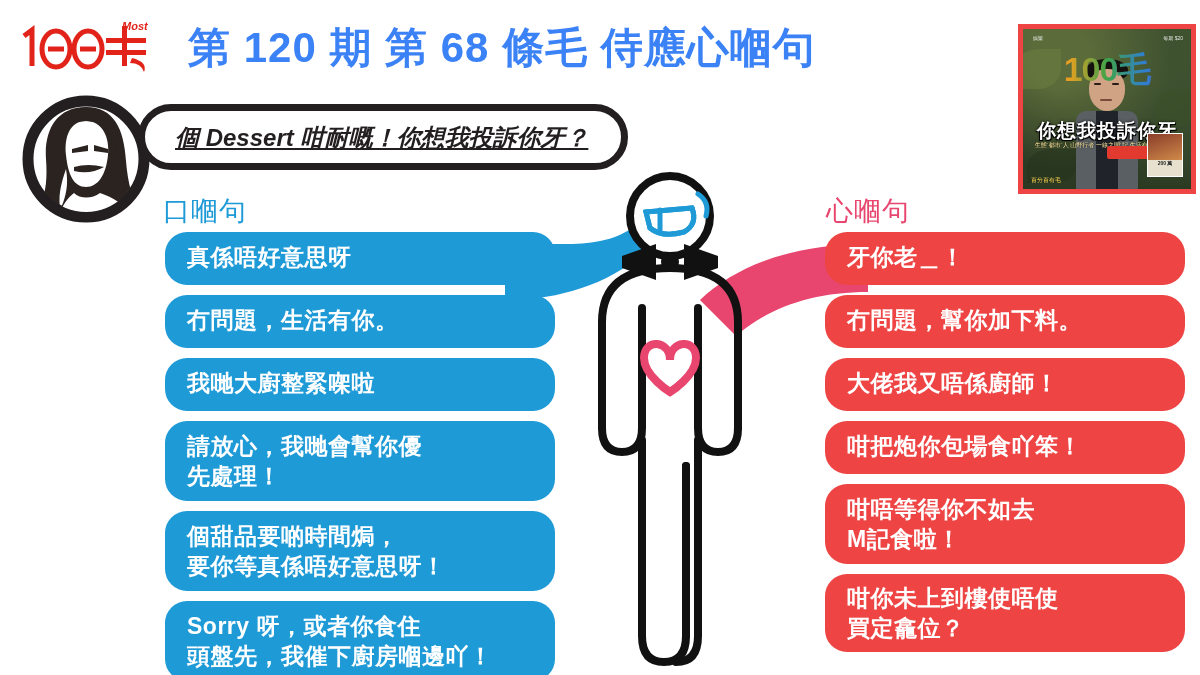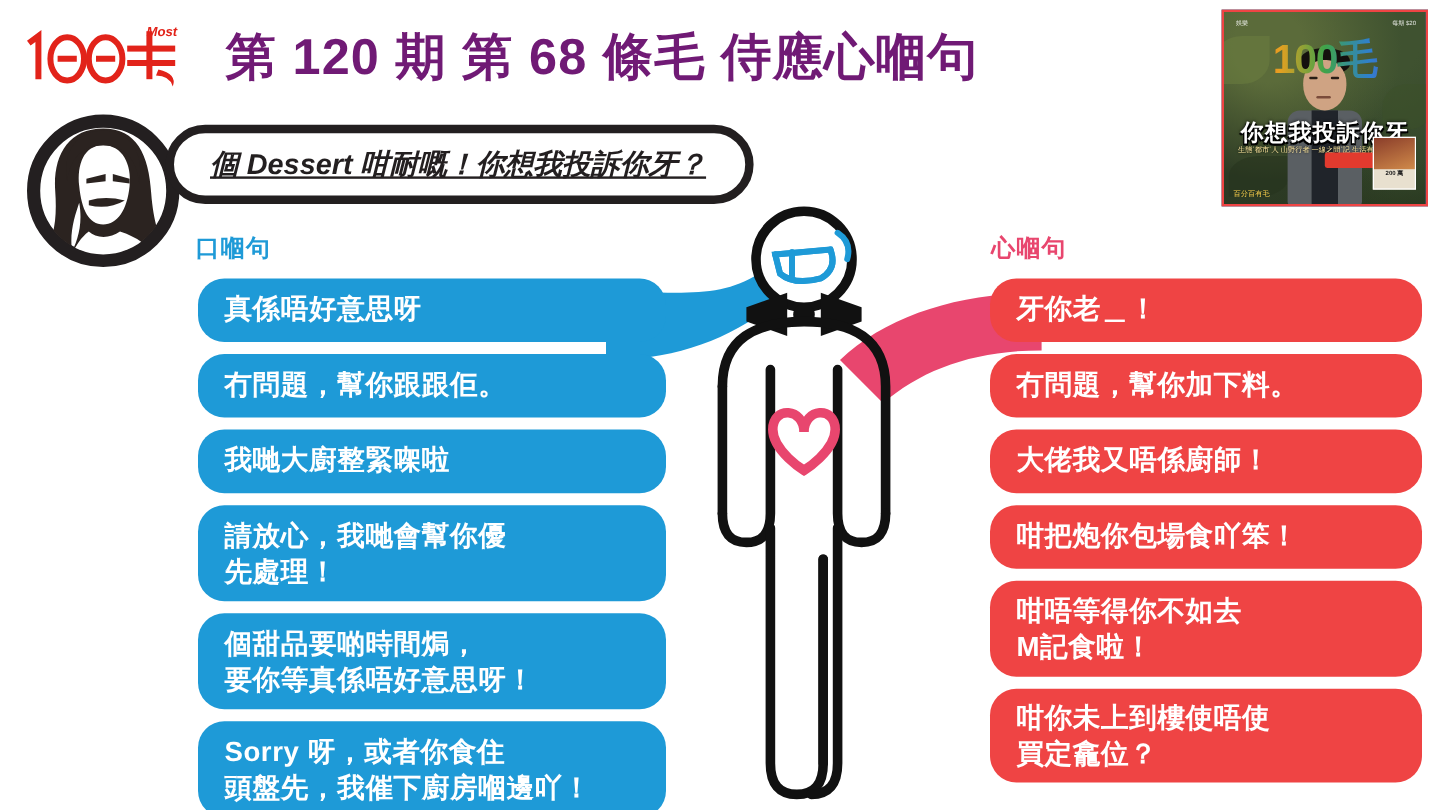--- a/index.html
+++ b/index.html
@@ -8,28 +8,28 @@
     font-family:"Liberation Sans","DejaVu Sans",sans-serif;
     -webkit-font-smoothing:antialiased;
   }
   .stage{position:relative;width:1200px;height:675px;}
 
   
   .logo{position:absolute;left:14px;top:18px;width:150px;height:56px;}
   .logo svg{display:block;}
   .page-title{
     position:absolute;left:188px;top:20px;
-    font-size:42px;font-weight:bold;color:#701a75;
+    font-size:42px;font-weight:bold;color:#3b82f6;
     letter-spacing:1px;white-space:nowrap;
   }
 
   
   .cover{
-    position:absolute;left:1018px;top:8px;width:168px;height:160px;
-    border:2px solid #ef4444;overflow:hidden;background:#0369a1;
+    position:absolute;left:1018px;top:24px;width:168px;height:160px;
+    border:5px solid #ef4444;overflow:hidden;background:#6d28d9;
   }
   .cover-bg{
     position:absolute;inset:0;
     background:
       radial-gradient(ellipse at 22% 18%, #5b6b3a 0 16%, transparent 60%),
       radial-gradient(ellipse at 78% 12%, #3f5230 0 18%, transparent 62%),
       radial-gradient(ellipse at 12% 72%, #2c3a24 0 22%, transparent 64%),
       radial-gradient(ellipse at 88% 62%, #33452a 0 20%, transparent 66%),
       linear-gradient(170deg,#4a5b34 0%,#35462a 45%,#223018 100%);
   }
@@ -78,21 +78,21 @@
     box-sizing:border-box;
   }
   .cust-text{
     position:absolute;left:175px;top:124px;width:430px;
     font-size:24px;font-weight:bold;font-style:italic;color:#231f20;
     line-height:28px;white-space:nowrap;text-decoration:underline;
   }
 
   
   .col-head{
-    position:absolute;font-size:20px;font-weight:bold;letter-spacing:1px;
+    position:absolute;font-size:27px;font-weight:normal;letter-spacing:1px;
   }
   .col-head.left{left:163px;top:193px;color:#1E9AD7;}
   .col-head.right{left:826px;top:193px;color:#E8466E;}
 
   
   .col{position:absolute;top:232px;}
   .col.left{left:165px;width:390px;}
   .col.right{left:825px;width:360px;}
 
   .bubble{
@@ -232,21 +232,21 @@
       </g>
     </svg>
   </div>
 
   <div class="col-head left">口嗰句</div>
   <div class="col left">
     <div class="bubble">
       <span class="ln">真係唔好意思呀</span>
     </div>
     <div class="bubble">
-      <span class="ln">冇問題，幫你跟跟佢。</span>
+      <span class="ln">冇問題，生活有你。</span>
     </div>
     <div class="bubble">
       <span class="ln">我哋大廚整緊㗎啦</span>
     </div>
     <div class="bubble two">
       <span class="ln">請放心，我哋會幫你優</span>
       <span class="ln">先處理！</span>
     </div>
     <div class="bubble two">
       <span class="ln">個甜品要啲時間焗，</span>

